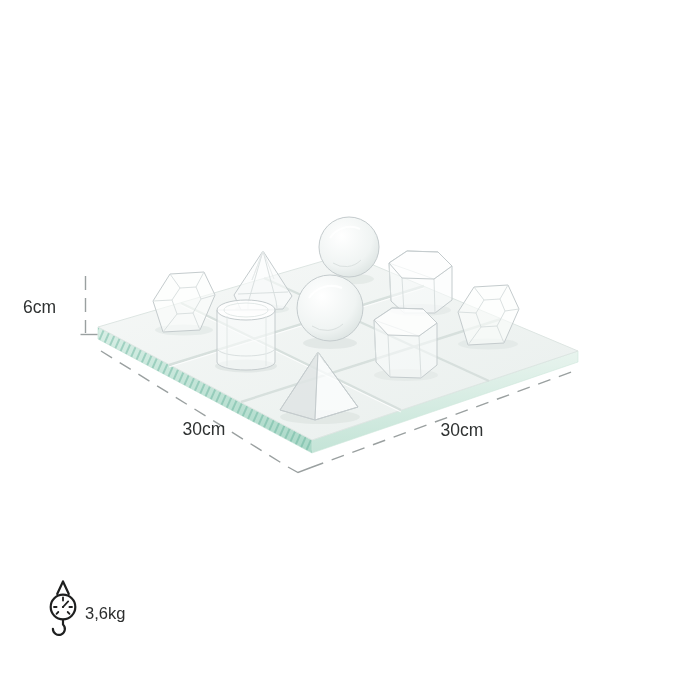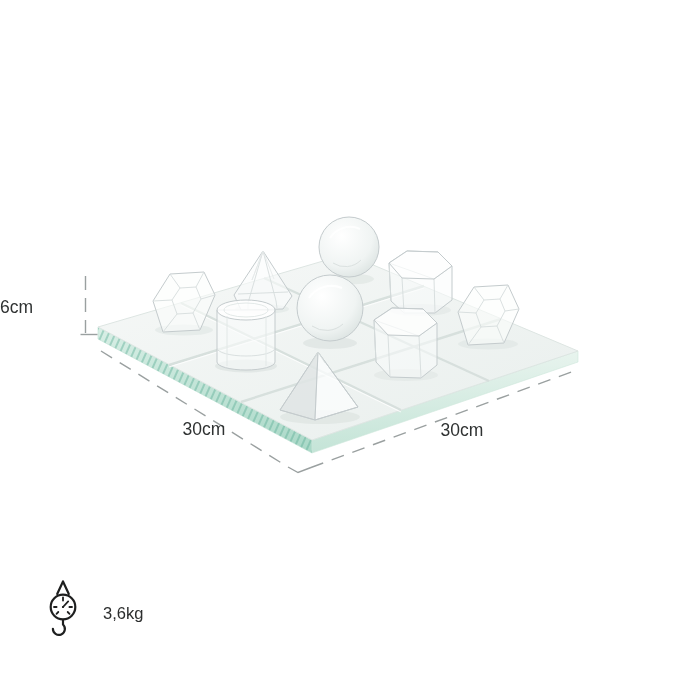--- a/index.html
+++ b/index.html
@@ -1,23 +1,23 @@
 <!DOCTYPE html>
 <html><head>
 <meta charset="utf-8">
 <style>
   html,body{margin:0;padding:0;background:#fff;}
   .canvas{position:relative;width:676px;height:676px;background:#ffffff;overflow:hidden;
           font-family:"Liberation Sans",sans-serif;}
   .scene{position:absolute;left:0;top:0;}
   .dim-label{position:absolute;color:#2f3232;font-size:17.5px;line-height:20px;white-space:nowrap;}
-  .dim-label.height{left:0;top:297px;width:79px;text-align:left;}
+  .dim-label.height{left:0;top:297px;width:79px;text-align:center;}
   .dim-label.width-left{left:204px;top:419px;transform:translateX(-50%);}
   .dim-label.depth-right{left:462px;top:420px;transform:translateX(-50%);}
-  .weight-row{position:absolute;left:49px;top:579px;display:flex;align-items:center;gap:24px;}
+  .weight-row{position:absolute;left:49px;top:579px;display:flex;align-items:center;gap:6px;}
   .weight-row .wlabel{color:#2c2e2e;font-size:16.5px;}
 </style>
 </head>
 <body>
 
 <div class="canvas">
 
   <svg class="scene" width="676" height="676" viewBox="0 0 676 676">
     <defs>
       <linearGradient id="faceGrad" x1="0" y1="0" x2="1" y2="1">

